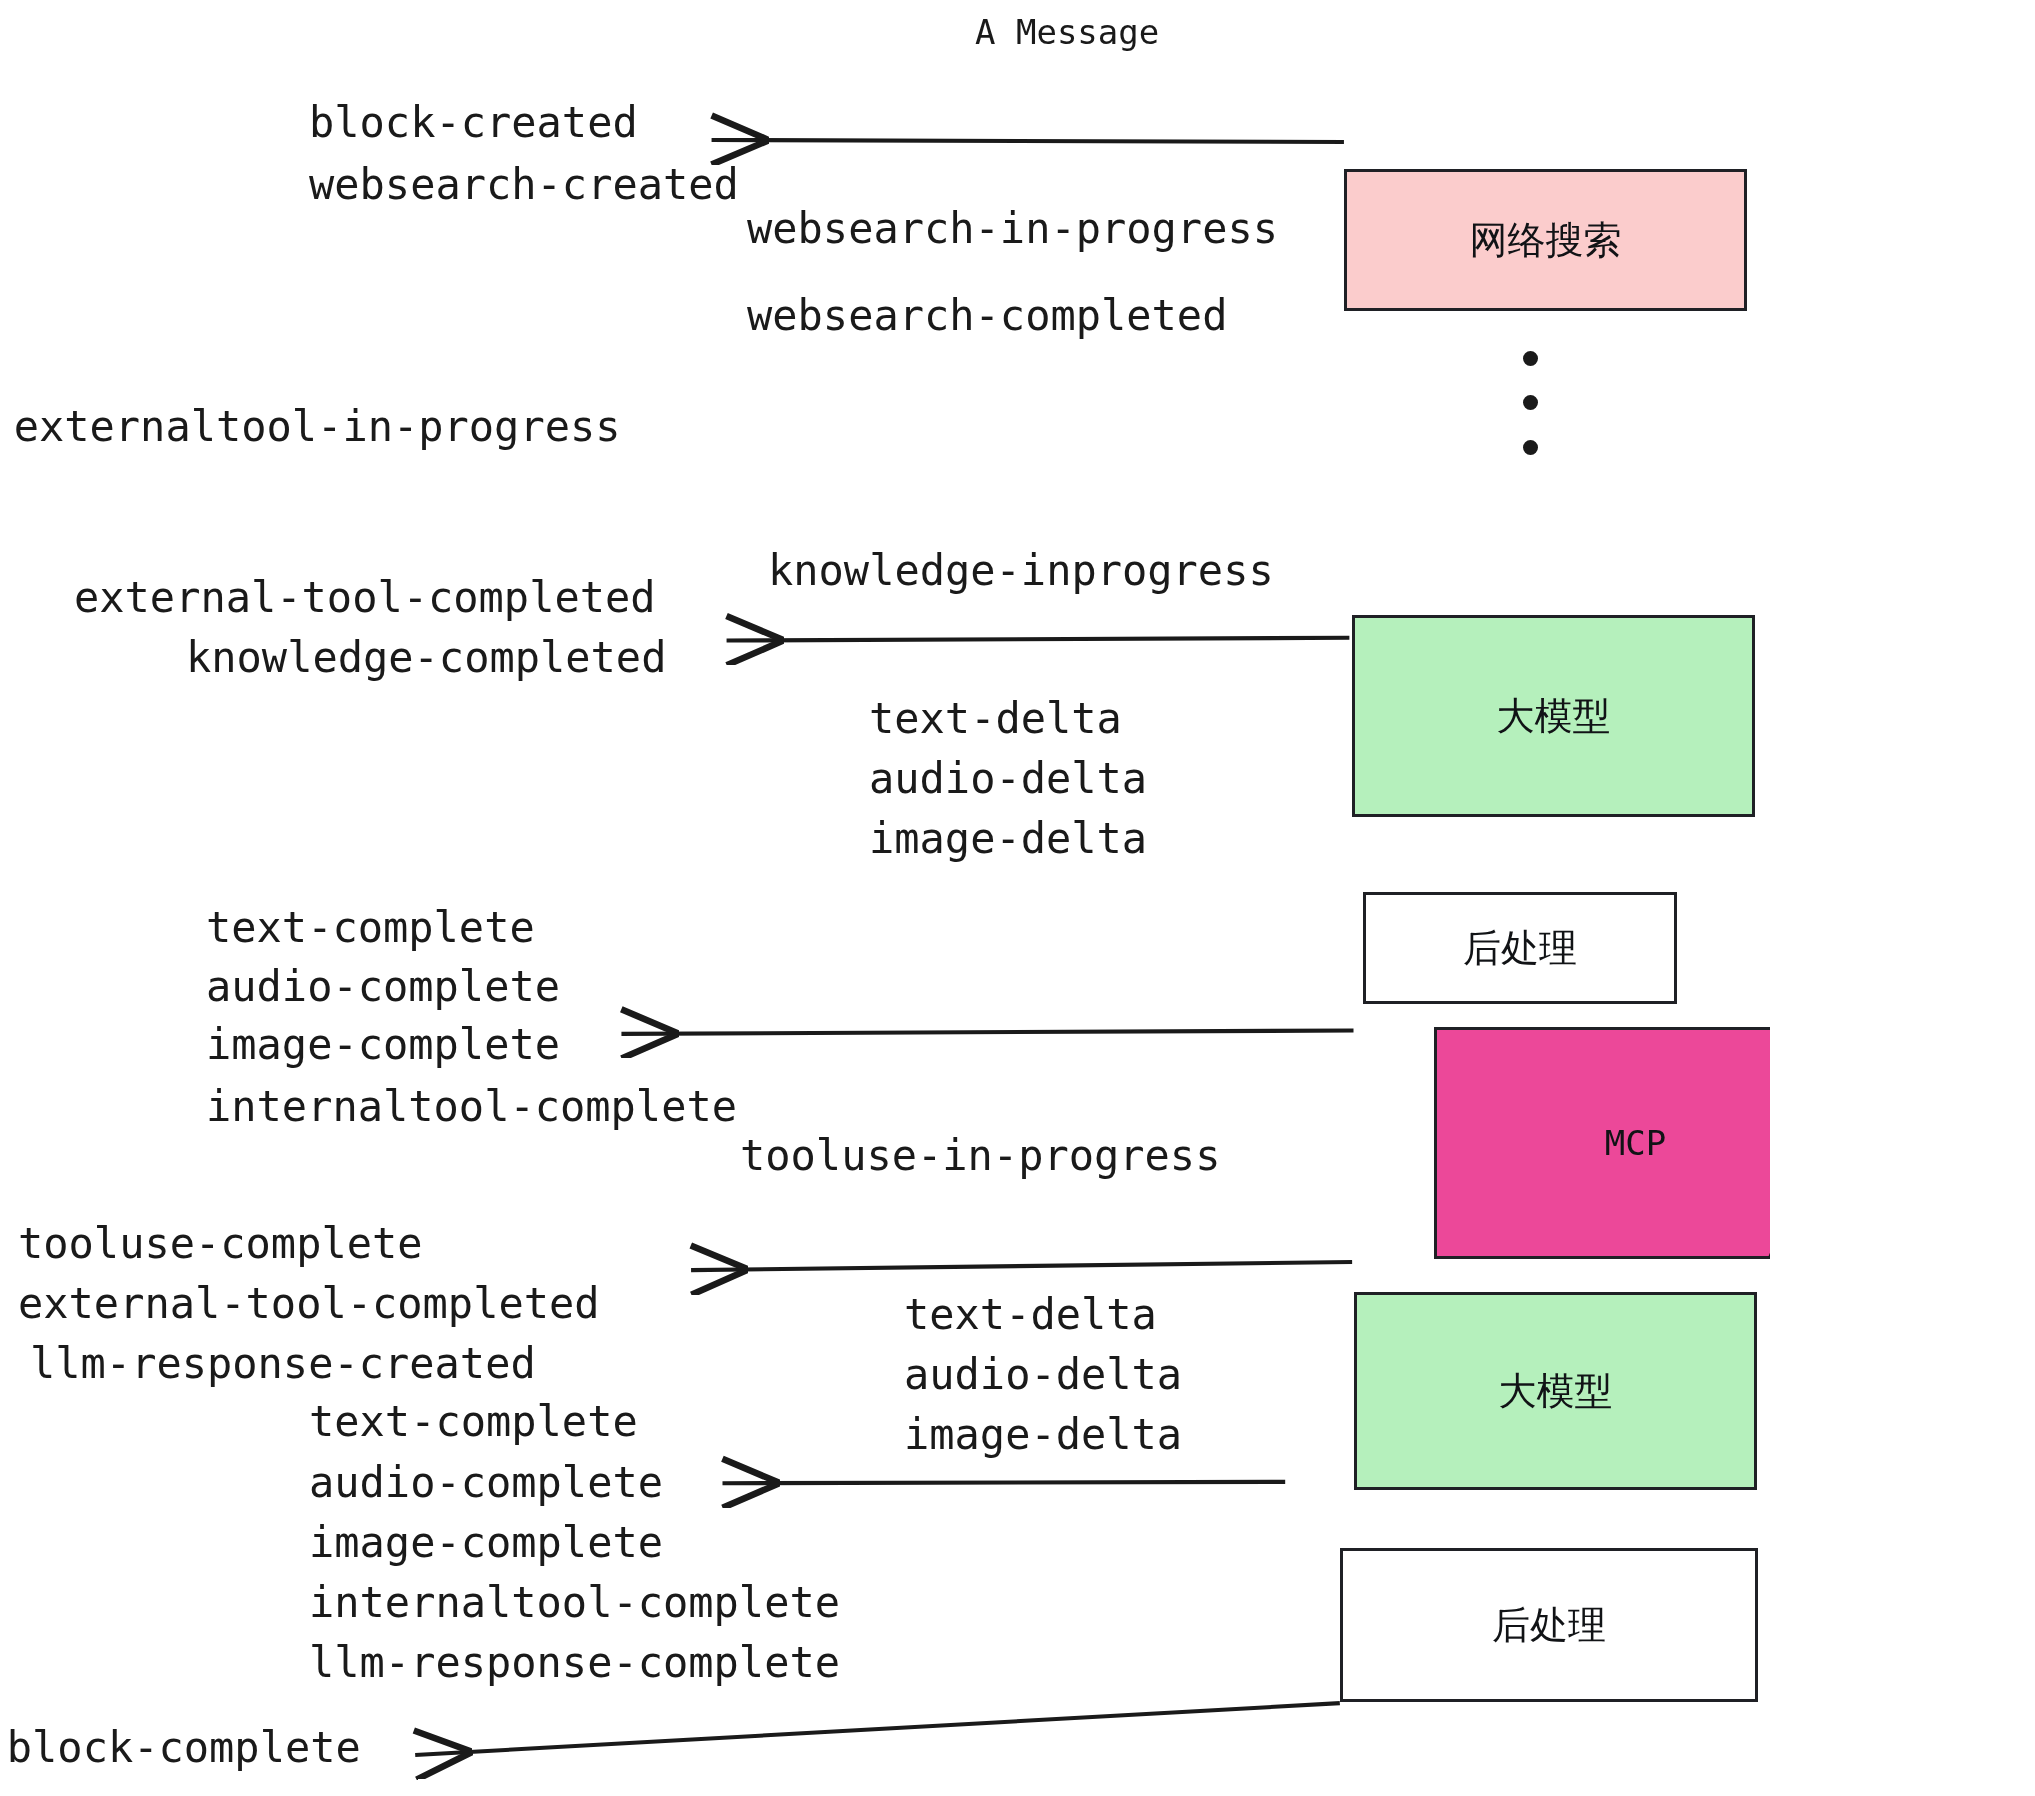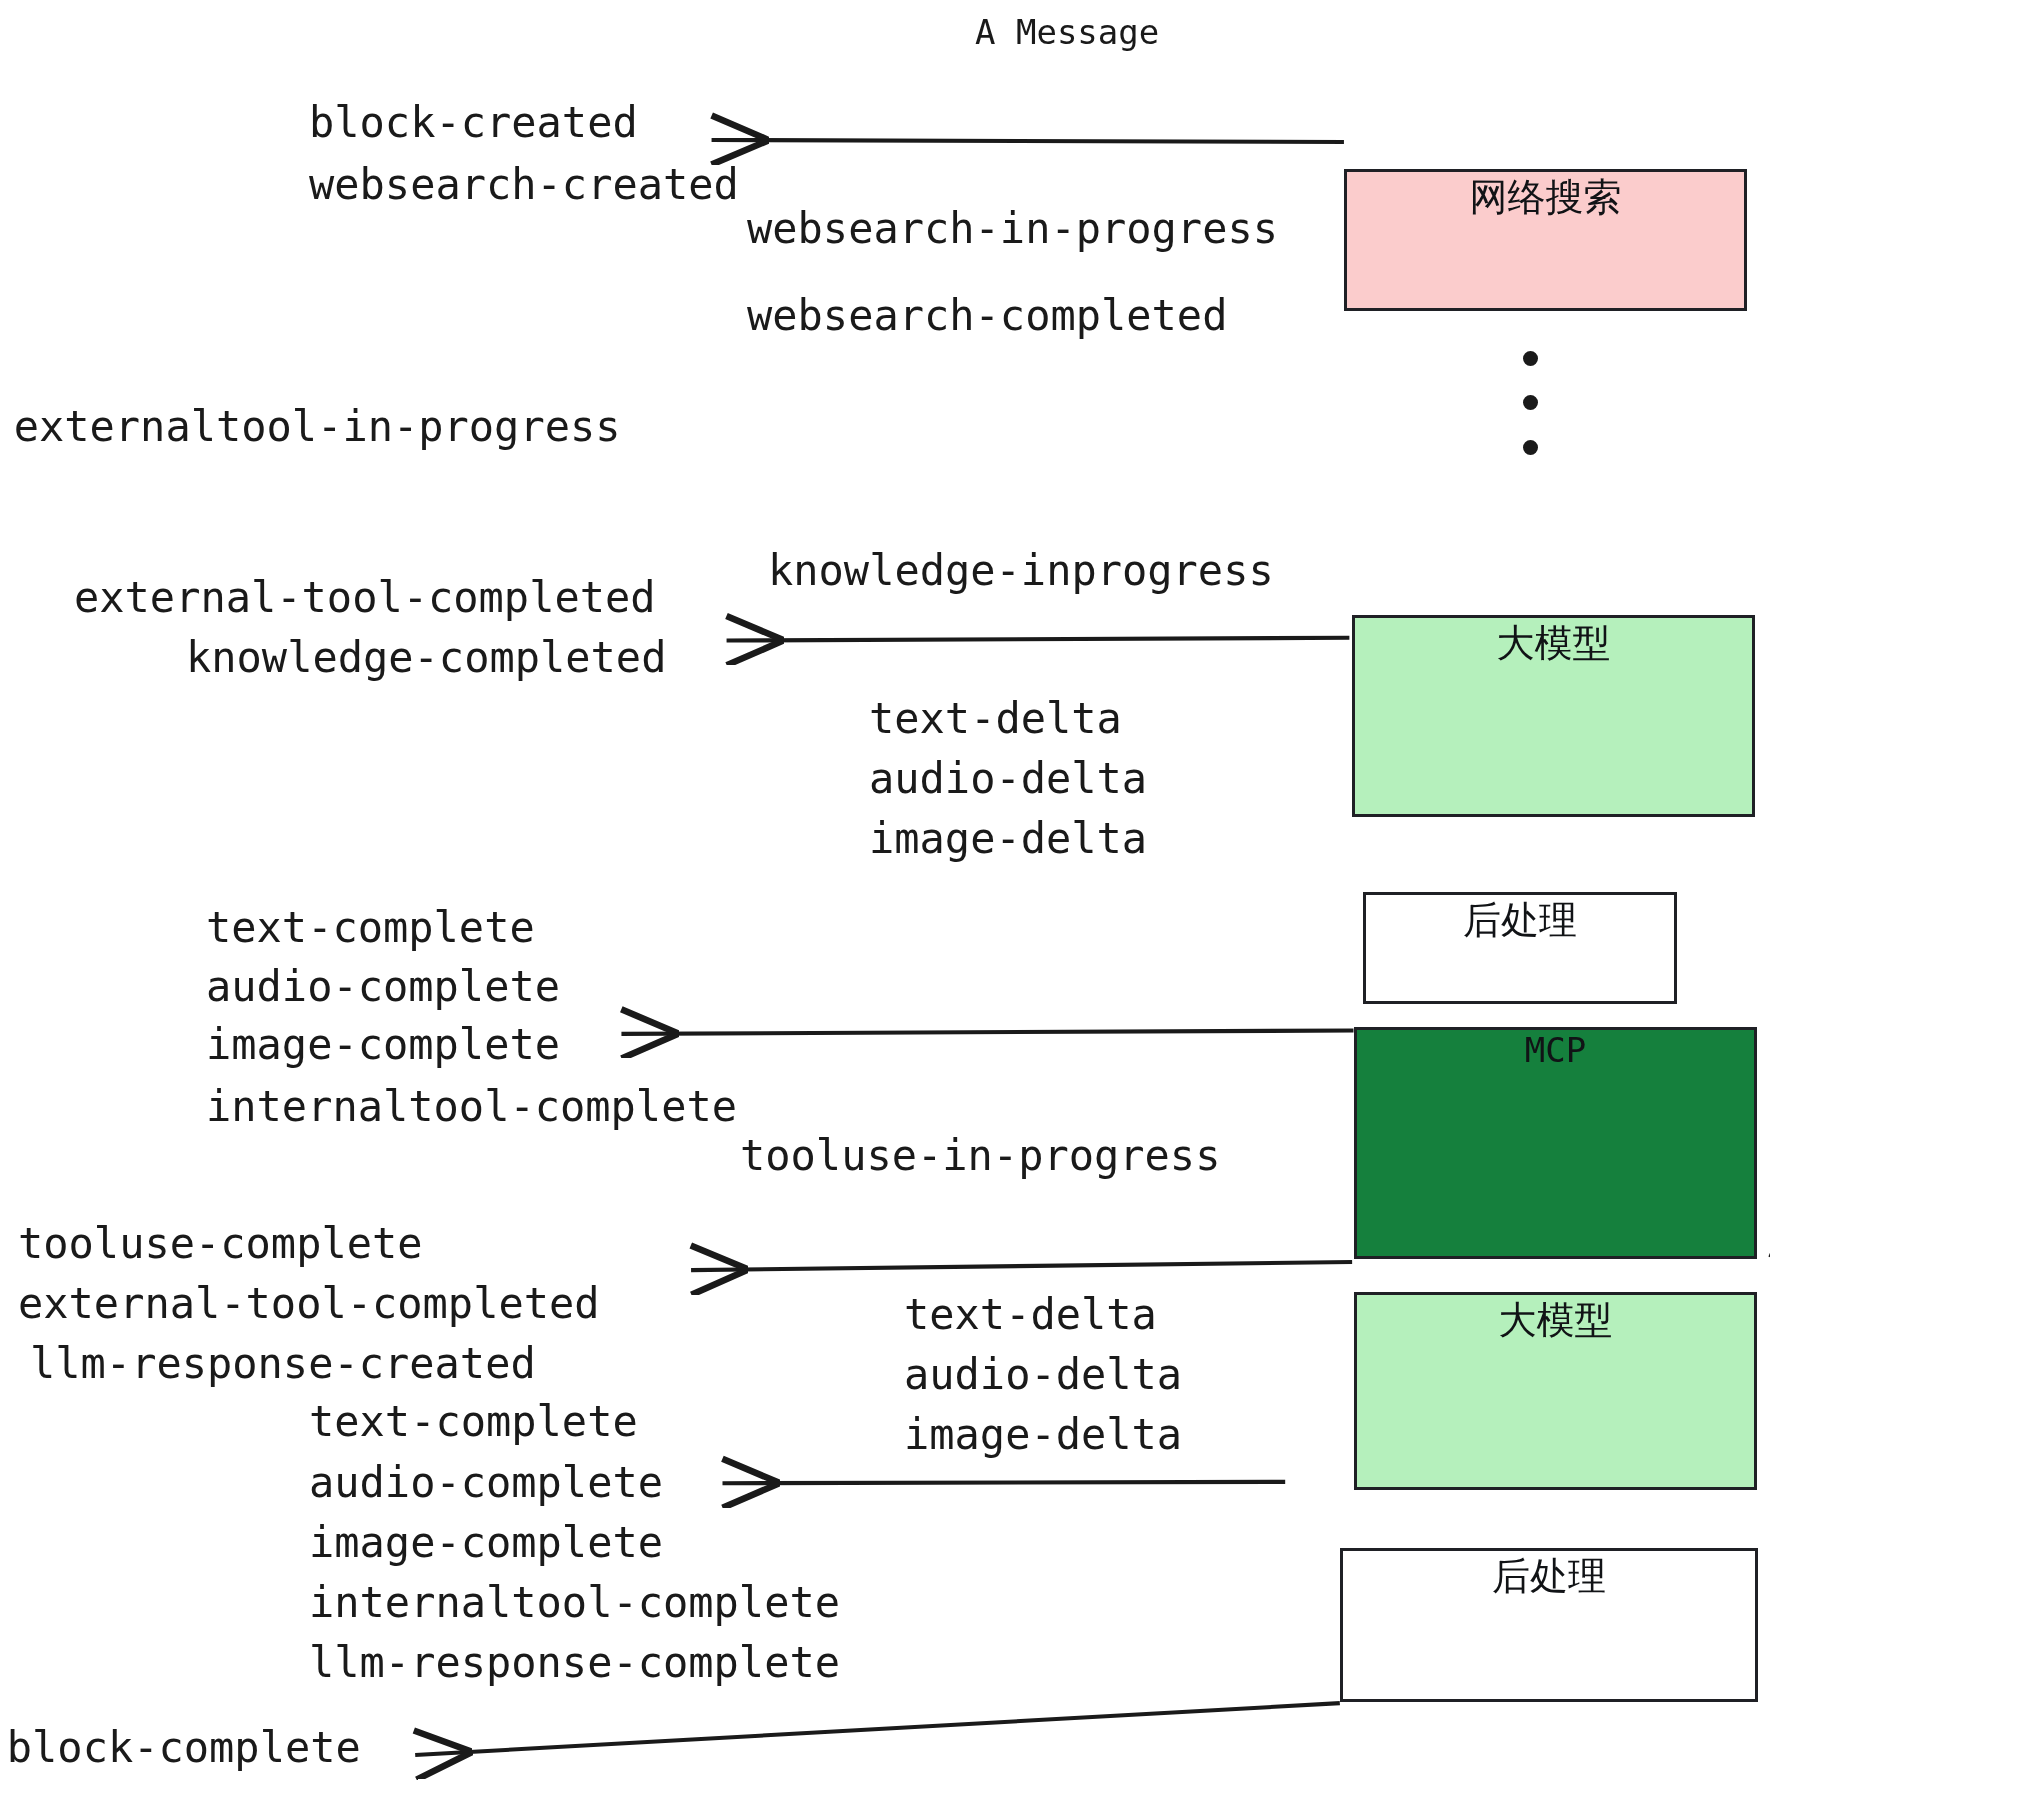--- a/index.html
+++ b/index.html
@@ -19,21 +19,21 @@
     font-family:"DejaVu Sans Mono","Liberation Mono",monospace;
     font-size:34px;
     color:#1a1a1a;
     white-space:nowrap;
   }
   .node{
     position:absolute;
     box-sizing:border-box;
     border:3.4px solid #1f2025;
     display:flex;
-    align-items:flex-start;
+    align-items:center;
     justify-content:center;
     font-family:"DejaVu Sans","Liberation Sans",sans-serif;
     font-size:38px;
     color:#111316;
     background:#ffffff;
   }
   .node.mono{font-family:"DejaVu Sans Mono","Liberation Mono",monospace;font-size:34px;}
   .sidelabel{
     position:absolute;
     font-family:"DejaVu Sans","Liberation Sans",sans-serif;
@@ -101,21 +101,21 @@
 
 
   <div class="node" style="left:1352px;top:615px;width:403px;height:202px;background:#B5F0BC;">
     <span>大模型</span>
   </div>
 
   <div class="node" style="left:1363px;top:892px;width:314px;height:112px;background:#FFFFFF;">
     <span>后处理</span>
   </div>
 
-  <div class="node mono" style="left:1354px;top:1027px;width:403px;height:232px;background:#15803d;">
+  <div class="node mono" style="left:1434px;top:1027px;width:403px;height:232px;background:#ec4899;">
     <span>MCP</span>
   </div>
 
   <div class="node" style="left:1354px;top:1292px;width:403px;height:198px;background:#B5F0BC;">
     <span>大模型</span>
   </div>
 
   <div class="node" style="left:1340px;top:1548px;width:418px;height:154px;background:#FFFFFF;">
     <span>后处理</span>
   </div>

